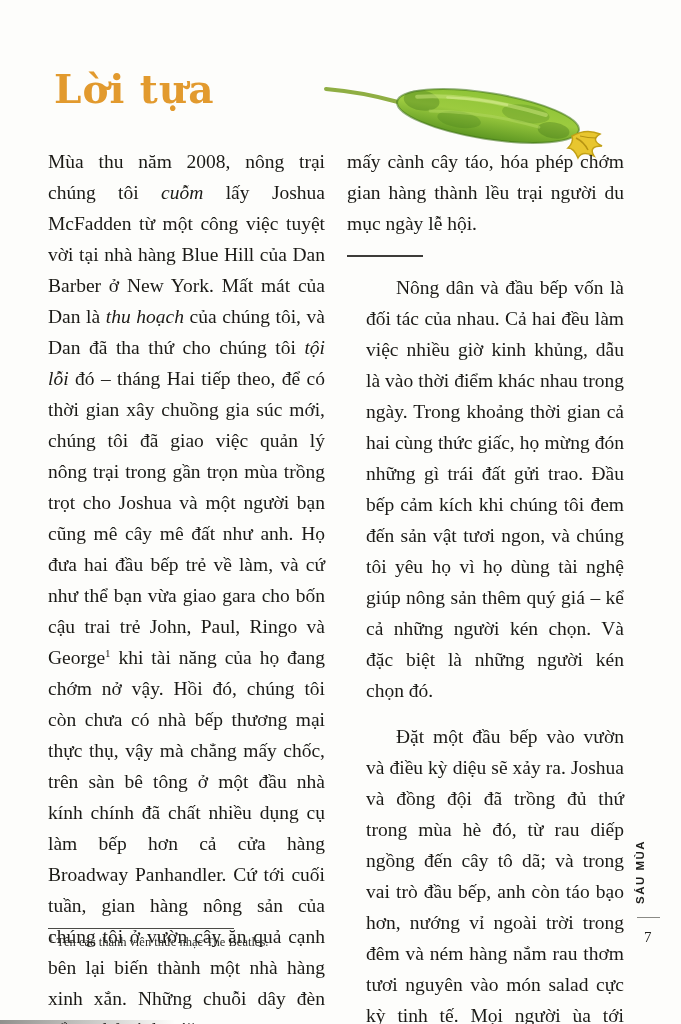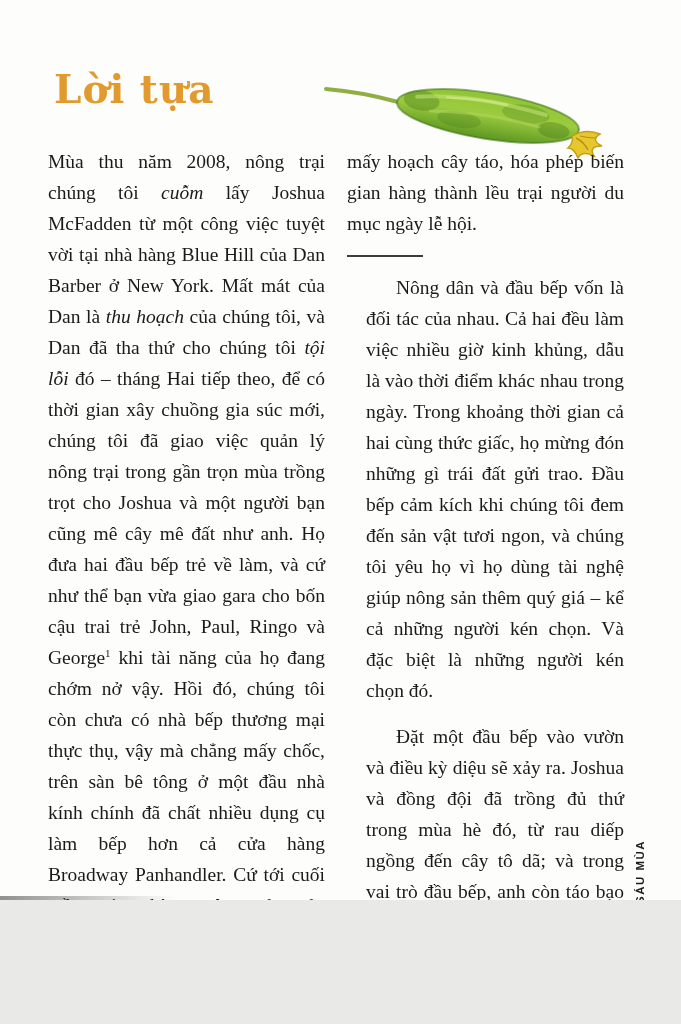--- a/index.html
+++ b/index.html
@@ -2,21 +2,21 @@
 <html><head>
 <meta charset="utf-8">
 <style>
   html,body{margin:0;padding:0;}
   body{
     width:681px;height:1024px;
     background:#e9e9e7;
     font-family:"Liberation Serif","DejaVu Serif",serif;
   }
   .page{
-    position:relative;width:681px;height:900px;
+    position:relative;width:681px;height:1024px;
     background:#fdfdfb;overflow:hidden;
   }
   .page-title{
     position:absolute;left:54px;top:70px;
     font-family:"DejaVu Serif",serif;
     font-weight:bold;font-size:39px;line-height:1;
     letter-spacing:1px;
   }
   .illustration{
     position:absolute;left:320px;top:56px;width:302px;height:108px;
@@ -108,21 +108,21 @@
         <path d="M8 0 Q 16 2 24 2" fill="none" stroke="#b59312" stroke-width="1"></path>
       </g>
     </svg>
   </div>
 
   <div class="columns">
     <div class="col" style="color: rgb(27, 26, 22);">
         <p class="">Mùa thu năm 2008, nông trại chúng tôi <i>cuỗm</i> lấy Joshua McFadden từ một công việc tuyệt vời tại nhà hàng Blue Hill của Dan Barber ở New York. Mất mát của Dan là <i>thu hoạch</i> của chúng tôi, và Dan đã tha thứ cho chúng tôi <i>tội lỗi</i> đó – tháng Hai tiếp theo, để có thời gian xây chuồng gia súc mới, chúng tôi đã giao việc quản lý nông trại trong gần trọn mùa trồng trọt cho Joshua và một người bạn cũng mê cây mê đất như anh. Họ đưa hai đầu bếp trẻ về làm, và cứ như thể bạn vừa giao gara cho bốn cậu trai trẻ John, Paul, Ringo và George<sup>1</sup> khi tài năng của họ đang chớm nở vậy. Hồi đó, chúng tôi còn chưa có nhà bếp thương mại thực thụ, vậy mà chẳng mấy chốc, trên sàn bê tông ở một đầu nhà kính chính đã chất nhiều dụng cụ làm bếp hơn cả cửa hàng Broadway Panhandler. Cứ tới cuối tuần, gian hàng nông sản của chúng tôi ở vườn cây ăn quả cạnh bên lại biến thành một nhà hàng xinh xắn. Những chuỗi dây đèn trắng nhỏ xinh, giăng qua</p>
       </div>
     <div class="col" style="color: rgb(27, 26, 22);">
-        <p class="">mấy hoạch cây táo, hóa phép biến gian hàng thành lều trại người du mục ngày lễ hội.</p>
+        <p class="">mấy cành cây táo, hóa phép chớm gian hàng thành lều trại người du mục ngày lễ hội.</p>
         <div class="divider-line"></div>
         <p class="gap indent">Nông dân và đầu bếp vốn là đối tác của nhau. Cả hai đều làm việc nhiều giờ kinh khủng, dẫu là vào thời điểm khác nhau trong ngày. Trong khoảng thời gian cả hai cùng thức giấc, họ mừng đón những gì trái đất gửi trao. Đầu bếp cảm kích khi chúng tôi đem đến sản vật tươi ngon, và chúng tôi yêu họ vì họ dùng tài nghệ giúp nông sản thêm quý giá – kể cả những người kén chọn. Và đặc biệt là những người kén chọn đó.</p>
         <p class="gap indent">Đặt một đầu bếp vào vườn và điều kỳ diệu sẽ xảy ra. Joshua và đồng đội đã trồng đủ thứ trong mùa hè đó, từ rau diếp ngồng đến cây tô dã; và trong vai trò đầu bếp, anh còn táo bạo hơn, nướng vỉ ngoài trời trong đêm và ném hàng nắm rau thơm tươi nguyên vào món salad cực kỳ tinh tế. Mọi người ùa tới thưởng thức món anh nấu, đến nay vẫn thế, dù giờ</p>
       </div>
   </div>
 
   <div class="footnote">
     <div class="footnote-rule"></div>
     <div class="footnote-text"><sup>1</sup><span> Tên các thành viên thức nhạc The Beatles.</span></div>
   </div>

